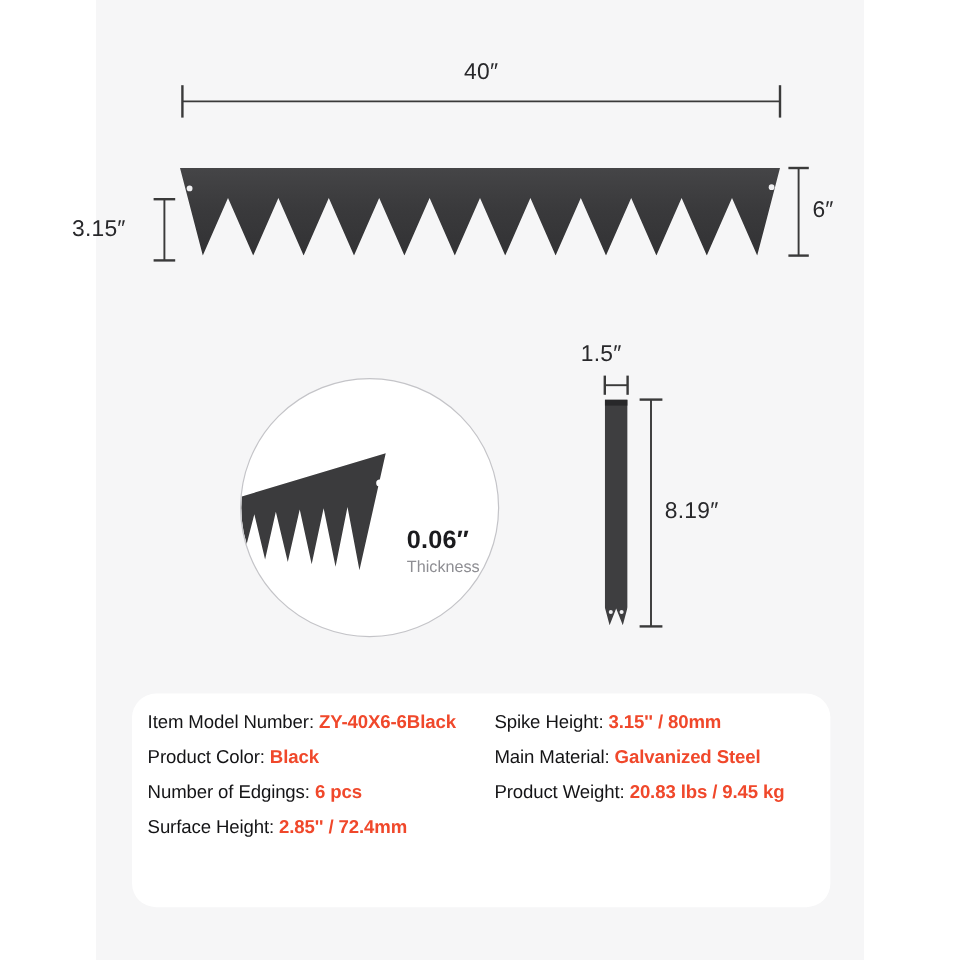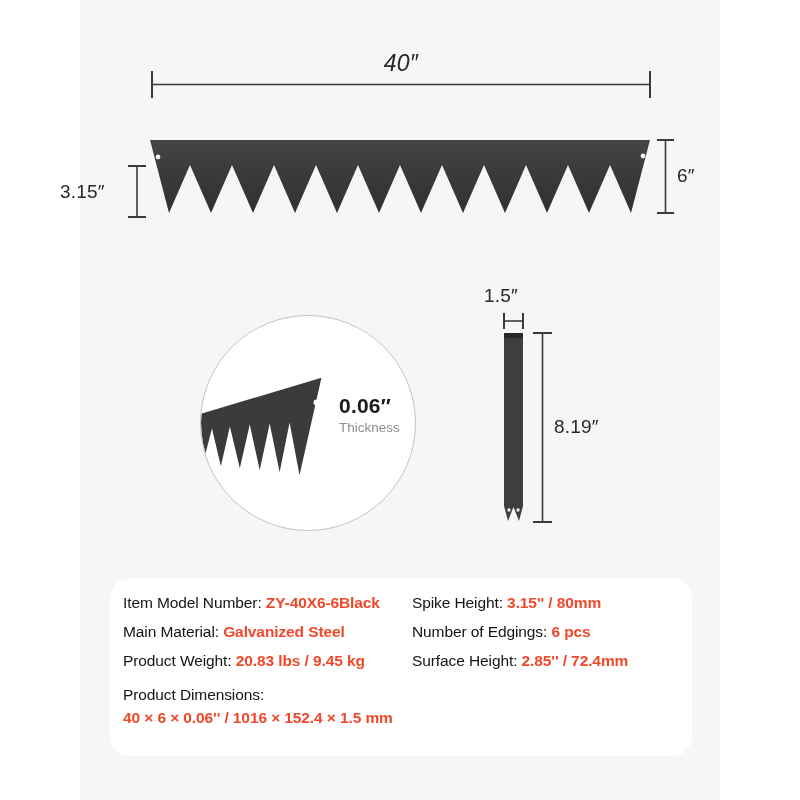--- a/index.html
+++ b/index.html
@@ -10,23 +10,23 @@
     color:#232326;
   }
   .canvas{position:absolute;left:80px;top:0;width:640px;height:800px;background:#F6F6F7;}
   .abs{position:absolute;}
   svg{display:block;}
   .dim-overlay{position:absolute;left:0;top:0;pointer-events:none;}
   .dim-label{
     position:absolute;color:#28282B;font-size:19px;font-weight:500;
     letter-spacing:0.2px;white-space:nowrap;
   }
-  .dim-label.big{font-size:23px;font-style:italic;}
+  .dim-label.big{font-size:19px;}
   .thickness-note{position:absolute;left:339px;top:394px;line-height:1.15;}
-  .thickness-note .tval{font-size:21px;font-weight:700;color:#1B1B1E;letter-spacing:0.2px;}
+  .thickness-note .tval{font-size:21px;font-weight:700;color:#1B1B1E;letter-spacing:0.2px;margin-top:45px;}
   .thickness-note .tcap{font-size:13.5px;color:#8E8E93;margin-top:2px;}
   .detail-circle{
     position:absolute;left:200px;top:315px;width:216px;height:216px;
     background:#ffffff;border:1px solid #C4C4C8;border-radius:50%;
     box-sizing:border-box;overflow:hidden;
   }
   .specs-panel{
     position:absolute;left:110px;top:578px;width:582px;height:178px;
     background:#ffffff;border-radius:20px;box-sizing:border-box;
     font-size:15.5px;letter-spacing:-0.1px;
@@ -119,34 +119,34 @@
     <div class="specs-grid">
       <div class="cell">
         <span class="lbl">Item Model Number:</span>
         <span class="val">ZY-40X6-6Black</span>
       </div>
       <div class="cell">
         <span class="lbl">Spike Height:</span>
         <span class="val">3.15'' / 80mm</span>
       </div>
       <div class="cell">
+        <span class="lbl">Product Color:</span>
+        <span class="val">Black</span>
+      </div>
+      <div class="cell">
         <span class="lbl">Main Material:</span>
         <span class="val">Galvanized Steel</span>
       </div>
       <div class="cell">
         <span class="lbl">Number of Edgings:</span>
         <span class="val">6 pcs</span>
       </div>
       <div class="cell">
         <span class="lbl">Product Weight:</span>
         <span class="val">20.83 lbs / 9.45 kg</span>
       </div>
       <div class="cell">
         <span class="lbl">Surface Height:</span>
         <span class="val">2.85'' / 72.4mm</span>
       </div>
     </div>
-    <div class="dims-block">
-      <div class="lbl">Product Dimensions:</div>
-      <div class="val">40 × 6 × 0.06'' / 1016 × 152.4 × 1.5 mm</div>
-    </div>
   </div>
 </div>
 
 </body></html>

